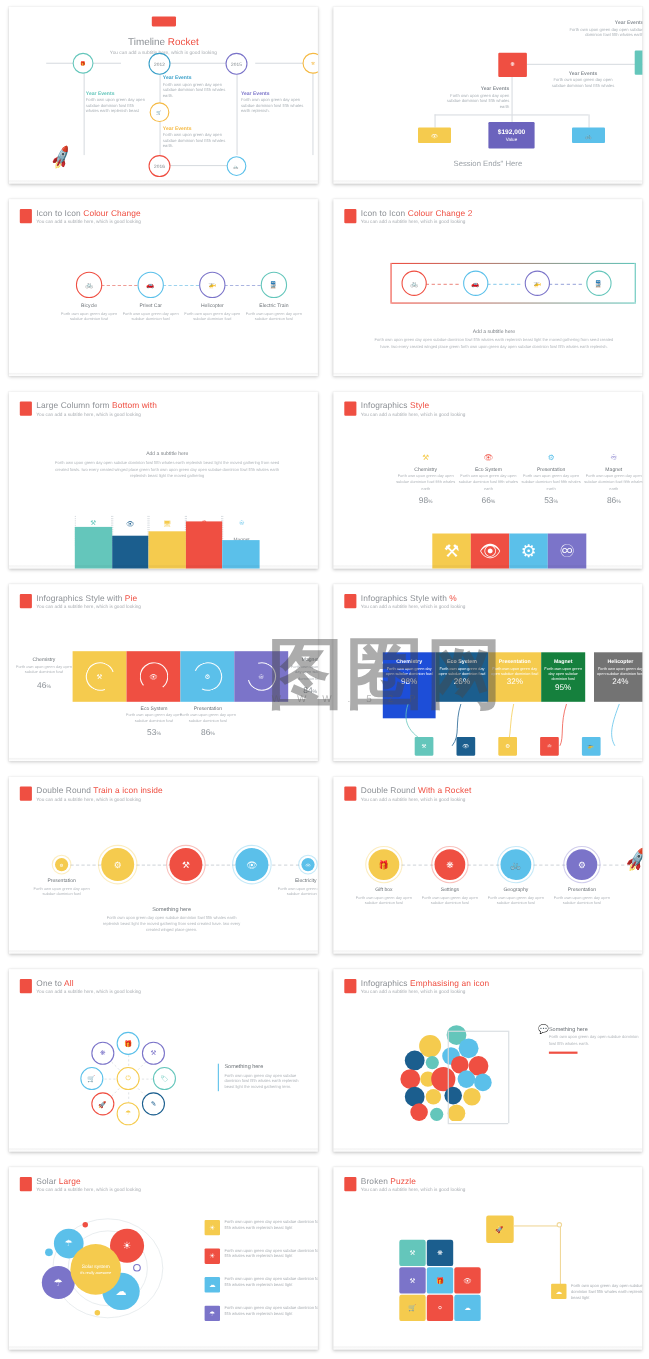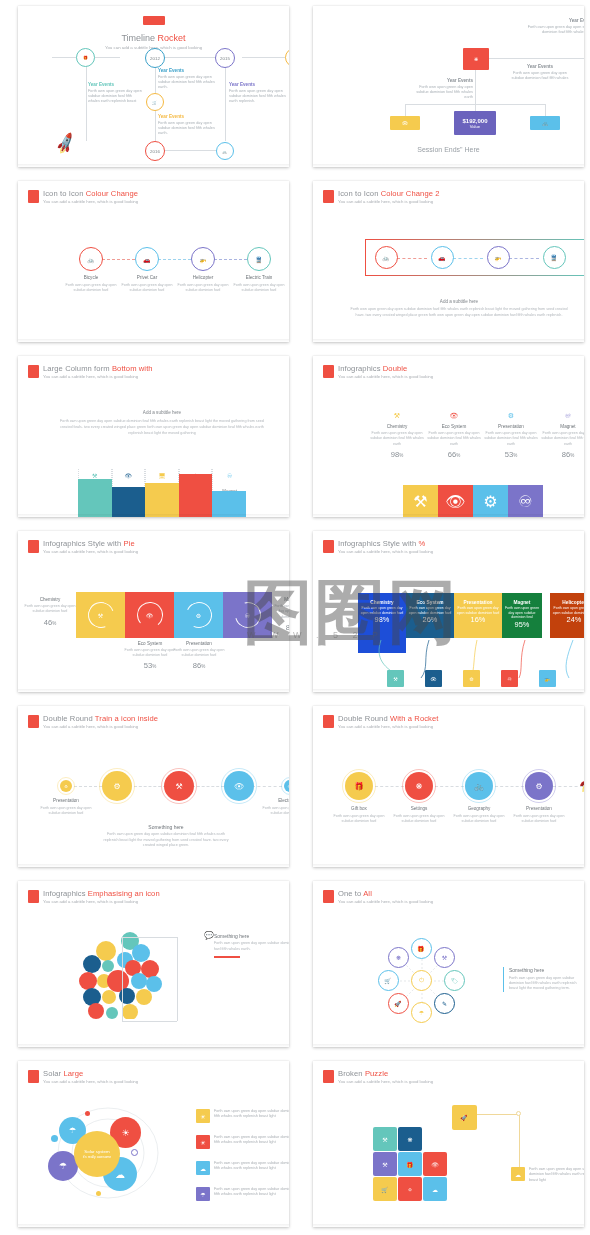--- a/index.html
+++ b/index.html
@@ -4,21 +4,21 @@
 <title>Infographics Template Preview</title>
 <style>
   * { box-sizing: border-box; margin:0; padding:0; }
   html,body { background:#ffffff; }
   body {
     width:590px; height:1235px;
     font-family:"Liberation Sans","DejaVu Sans",sans-serif;
     position:relative; overflow:hidden;
   }
   .grid { display:grid; grid-template-columns:295px 295px; grid-template-rows:175px 175px 175px 175px 175px 180px 180px; width:590px; height:1235px; }
-  .slide { position:relative; padding:6px 6px 8px 18px; }
+  .slide { position:relative; padding:6px 6px 8px 8px; }
   .card {
     position:relative; width:100%; height:100%;
     background:#fff;
     box-shadow:0 1px 3px rgba(0,0,0,0.22), 0 0 0 0.5px rgba(0,0,0,0.04);
     overflow:hidden;
   }
   .card::after{
     content:""; position:absolute; left:0; right:0; bottom:0; height:3px;
     background:linear-gradient(to bottom, rgba(0,0,0,0.05), rgba(0,0,0,0));
   }
@@ -322,21 +322,21 @@
       <div class="bar" style="left:160.8px;width:33.6px;height:43px;background:#ef4f42;"></div>
       <div class="bar" style="left:194.4px;width:33.6px;height:26px;background:#5bc0ea;"></div>
     </div>
   </div>
 
   <div class="slide">
     <div class="card">
       <div class="hdr">
         <div class="hdr-badge"></div>
         <div class="hdr-txt">
-          <div class="hdr-title"><span>Infographics </span><span class="accent">Double</span></div>
+          <div class="hdr-title"><span>Infographics </span><span class="accent">Style</span></div>
           <div class="hdr-sub">You can add a subtitle here, which is good looking</div>
         </div>
       </div>
 
       <div style="position:absolute;left:56px;top:56px;width:56px;text-align:center;">
         <div style="font-size:7px;color:#f5cb4e;">⚒</div>
         <div style="font-size:4.6px;color:#6e7479;margin-top:4px;">Chemistry</div>
         <div style="font-size:3.6px;color:#b0b5ba;line-height:1.5;margin-top:2px;">Forth own upon green day open subdue dominion fowl fifth whales earth</div>
         <div class="pct" style="margin-top:3px;"><span>98</span><small>%</small></div>
       </div>
@@ -433,28 +433,28 @@
         <div class="p">98%</div>
       </div>
       <div class="pctblk" style="left:93px;top:62px;width:48px;height:45px;background:#1b5e8e;padding-top:7px;">
         <b>Eco System</b>
           <span>Forth own upon green day open subdue dominion fowl</span>
         <div class="p">26%</div>
       </div>
       <div class="pctblk" style="left:141px;top:62px;width:48px;height:45px;background:#f5cb4e;padding-top:7px;">
         <b>Presentation</b>
           <span>Forth own upon green day open subdue dominion fowl</span>
-        <div class="p">16%</div>
+        <div class="p">32%</div>
       </div>
       <div class="pctblk" style="left:189px;top:62px;width:40px;height:45px;background:#15803d;padding-top:7px;">
         <b>Magnet</b>
           <span>Forth own upon green day open subdue dominion fowl</span>
         <div class="p">95%</div>
       </div>
-      <div class="pctblk" style="left:237px;top:62px;width:48px;height:45px;background:#c2410c;padding-top:7px;">
+      <div class="pctblk" style="left:237px;top:62px;width:48px;height:45px;background:#737373;padding-top:7px;">
         <b>Helicopter</b>
           <span>Forth own upon green day open subdue dominion fowl</span>
         <div class="p">24%</div>
       </div>
 
       <svg style="position:absolute;left:40px;top:107px;width:250px;height:45px;">
         <path d="M28,2 C22,20 30,30 50,40" stroke="#64c6bb" fill="none" stroke-width="0.7"></path>
         <path d="M76,2 C70,20 76,30 68,40" stroke="#1b5e8e" fill="none" stroke-width="0.7"></path>
         <path d="M124,2 C120,20 122,30 118,40" stroke="#f5cb4e" fill="none" stroke-width="0.7"></path>
         <path d="M172,2 C166,20 170,32 166,40" stroke="#ef4f42" fill="none" stroke-width="0.7"></path>
@@ -554,20 +554,78 @@
           <span>Forth own upon green day open subdue dominion fowl</span>
         </div>
       <div class="lbl" style="left:136px;top:100px;width:60px;">
           <b>Geography</b>
           <span>Forth own upon green day open subdue dominion fowl</span>
         </div>
       <div class="lbl" style="left:196px;top:100px;width:60px;">
           <b>Presentation</b>
           <span>Forth own upon green day open subdue dominion fowl</span>
         </div>
+    </div>
+  </div>
+
+  <div class="slide">
+    <div class="card">
+      <div class="hdr">
+        <div class="hdr-badge"></div>
+        <div class="hdr-txt">
+          <div class="hdr-title"><span>One to </span><span class="accent">All</span></div>
+          <div class="hdr-sub">You can add a subtitle here, which is good looking</div>
+        </div>
+      </div>
+
+      <svg style="position:absolute;left:54px;top:50px;width:110px;height:100px;">
+        <g stroke="#d8dce0" stroke-width="0.7" stroke-dasharray="2,2">
+          <line x1="55" y1="50" x2="55" y2="18"></line>
+            <line x1="55" y1="50" x2="55" y2="82"></line>
+          <line x1="55" y1="50" x2="22" y2="50"></line>
+            <line x1="55" y1="50" x2="88" y2="50"></line>
+          <line x1="55" y1="50" x2="32" y2="27"></line>
+            <line x1="55" y1="50" x2="78" y2="27"></line>
+          <line x1="55" y1="50" x2="32" y2="73"></line>
+            <line x1="55" y1="50" x2="78" y2="73"></line>
+        </g>
+      </svg>
+
+      <div class="circ" style="left:98px;top:89px;width:21px;height:21px;border:1px solid #f5cb4e;color:#f5cb4e;">
+          <span class="ico">⏻</span>
+        </div>
+      <div class="circ" style="left:98px;top:57px;width:21px;height:21px;border:1px solid #5bc0ea;color:#5bc0ea;">
+          <span class="ico">🎁</span>
+        </div>
+      <div class="circ" style="left:121px;top:66px;width:21px;height:21px;border:1px solid #7b74c9;color:#7b74c9;">
+          <span class="ico">⚒</span>
+        </div>
+      <div class="circ" style="left:131px;top:89px;width:21px;height:21px;border:1px solid #64c6bb;color:#64c6bb;">
+          <span class="ico">🏷</span>
+        </div>
+      <div class="circ" style="left:121px;top:112px;width:21px;height:21px;border:1px solid #1b5e8e;color:#1b5e8e;">
+          <span class="ico">✎</span>
+        </div>
+      <div class="circ" style="left:98px;top:121px;width:21px;height:21px;border:1px solid #f5cb4e;color:#f5cb4e;">
+          <span class="ico">☂</span>
+        </div>
+      <div class="circ" style="left:75px;top:112px;width:21px;height:21px;border:1px solid #ef4f42;color:#ef4f42;">
+          <span class="ico">🚀</span>
+        </div>
+      <div class="circ" style="left:65px;top:89px;width:21px;height:21px;border:1px solid #5bc0ea;color:#5bc0ea;">
+          <span class="ico">🛒</span>
+        </div>
+      <div class="circ" style="left:75px;top:66px;width:21px;height:21px;border:1px solid #7b74c9;color:#7b74c9;">
+          <span class="ico">❋</span>
+        </div>
+
+      <div class="sideNote" style="left:190px;top:86px;width:80px;padding-left:5px;border-left:1.5px solid #5bc0ea;">
+        <b>Something here</b>
+        <span>Forth own upon green day open subdue dominion fowl fifth whales earth replenish beast light the moved gathering term.</span>
+      </div>
     </div>
   </div>
 
   <div class="slide">
     <div class="card">
       <div class="hdr">
         <div class="hdr-badge"></div>
         <div class="hdr-txt">
           <div class="hdr-title"><span>Infographics </span><span class="accent">Emphasising an icon</span></div>
           <div class="hdr-sub">You can add a subtitle here, which is good looking</div>
@@ -611,78 +669,20 @@
         <div style="width:26px;height:1.5px;background:#ef4f42;margin-top:4px;"></div>
       </div>
     </div>
   </div>
 
   <div class="slide">
     <div class="card">
       <div class="hdr">
         <div class="hdr-badge"></div>
         <div class="hdr-txt">
-          <div class="hdr-title"><span>One to </span><span class="accent">All</span></div>
-          <div class="hdr-sub">You can add a subtitle here, which is good looking</div>
-        </div>
-      </div>
-
-      <svg style="position:absolute;left:54px;top:50px;width:110px;height:100px;">
-        <g stroke="#d8dce0" stroke-width="0.7" stroke-dasharray="2,2">
-          <line x1="55" y1="50" x2="55" y2="18"></line>
-            <line x1="55" y1="50" x2="55" y2="82"></line>
-          <line x1="55" y1="50" x2="22" y2="50"></line>
-            <line x1="55" y1="50" x2="88" y2="50"></line>
-          <line x1="55" y1="50" x2="32" y2="27"></line>
-            <line x1="55" y1="50" x2="78" y2="27"></line>
-          <line x1="55" y1="50" x2="32" y2="73"></line>
-            <line x1="55" y1="50" x2="78" y2="73"></line>
-        </g>
-      </svg>
-
-      <div class="circ" style="left:98px;top:89px;width:21px;height:21px;border:1px solid #f5cb4e;color:#f5cb4e;">
-          <span class="ico">⏻</span>
-        </div>
-      <div class="circ" style="left:98px;top:57px;width:21px;height:21px;border:1px solid #5bc0ea;color:#5bc0ea;">
-          <span class="ico">🎁</span>
-        </div>
-      <div class="circ" style="left:121px;top:66px;width:21px;height:21px;border:1px solid #7b74c9;color:#7b74c9;">
-          <span class="ico">⚒</span>
-        </div>
-      <div class="circ" style="left:131px;top:89px;width:21px;height:21px;border:1px solid #64c6bb;color:#64c6bb;">
-          <span class="ico">🏷</span>
-        </div>
-      <div class="circ" style="left:121px;top:112px;width:21px;height:21px;border:1px solid #1b5e8e;color:#1b5e8e;">
-          <span class="ico">✎</span>
-        </div>
-      <div class="circ" style="left:98px;top:121px;width:21px;height:21px;border:1px solid #f5cb4e;color:#f5cb4e;">
-          <span class="ico">☂</span>
-        </div>
-      <div class="circ" style="left:75px;top:112px;width:21px;height:21px;border:1px solid #ef4f42;color:#ef4f42;">
-          <span class="ico">🚀</span>
-        </div>
-      <div class="circ" style="left:65px;top:89px;width:21px;height:21px;border:1px solid #5bc0ea;color:#5bc0ea;">
-          <span class="ico">🛒</span>
-        </div>
-      <div class="circ" style="left:75px;top:66px;width:21px;height:21px;border:1px solid #7b74c9;color:#7b74c9;">
-          <span class="ico">❋</span>
-        </div>
-
-      <div class="sideNote" style="left:190px;top:86px;width:80px;padding-left:5px;border-left:1.5px solid #5bc0ea;">
-        <b>Something here</b>
-        <span>Forth own upon green day open subdue dominion fowl fifth whales earth replenish beast light the moved gathering term.</span>
-      </div>
-    </div>
-  </div>
-
-  <div class="slide">
-    <div class="card">
-      <div class="hdr">
-        <div class="hdr-badge"></div>
-        <div class="hdr-txt">
           <div class="hdr-title"><span>Solar </span><span class="accent">Large</span></div>
           <div class="hdr-sub">You can add a subtitle here, which is good looking</div>
         </div>
       </div>
 
       <svg style="position:absolute;left:35px;top:42px;width:110px;height:100px;">
         <ellipse cx="55" cy="50" rx="50" ry="45" fill="none" stroke="#e3e7ea" stroke-width="0.7"></ellipse>
         <ellipse cx="55" cy="50" rx="36" ry="34" fill="none" stroke="#e3e7ea" stroke-width="0.7"></ellipse>
       </svg>
 

